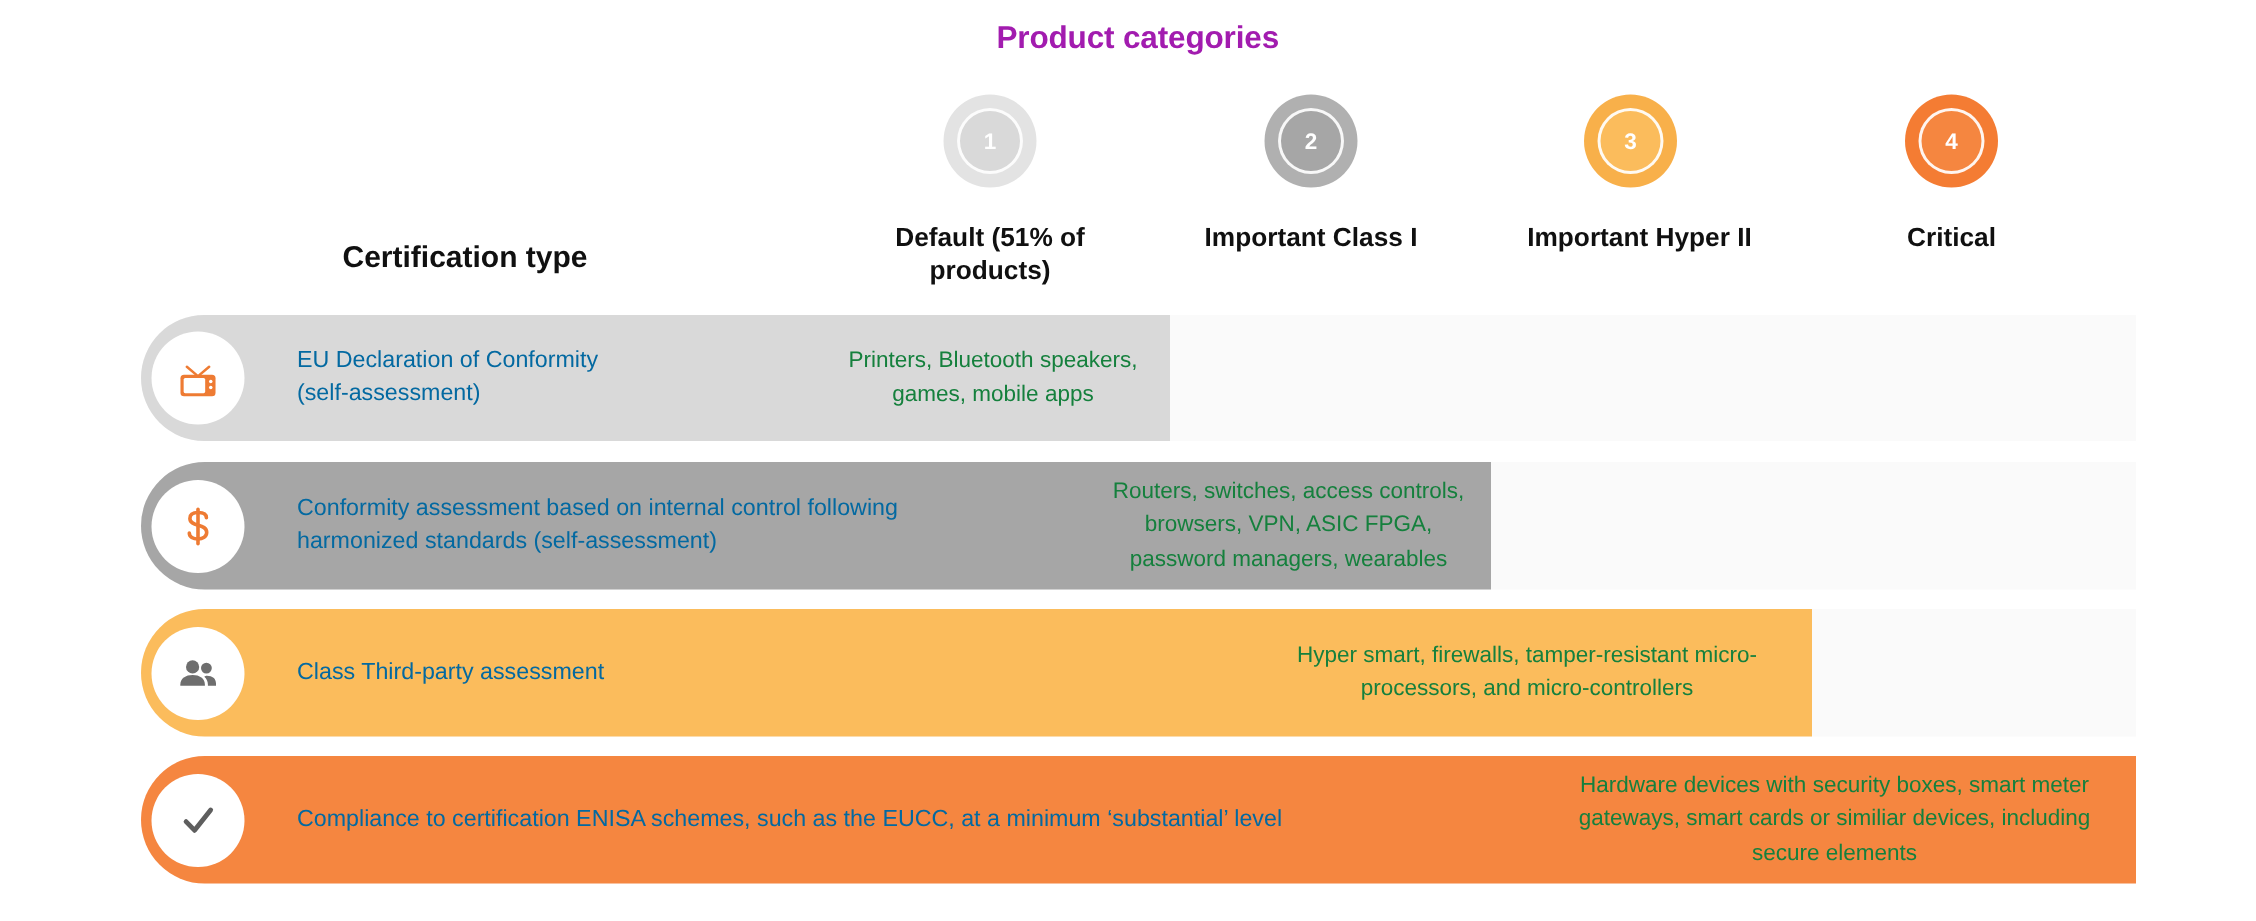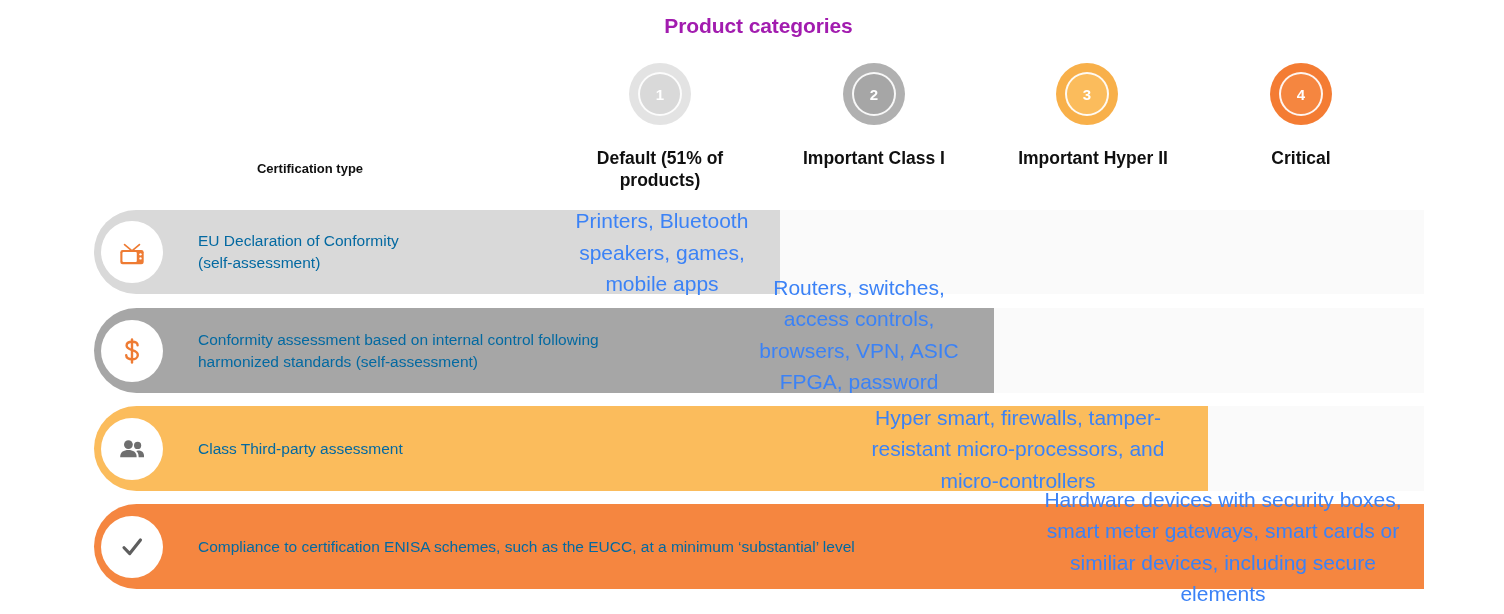--- a/index.html
+++ b/index.html
@@ -38,21 +38,21 @@
 
   
   .col-head {
     position: absolute;
     text-align: center;
     font-size: 17.5px; font-weight: bold; color: #101010;
     line-height: 1.25;
   }
   .cert-type-head {
     position: absolute;
-    font-size: 13px; font-weight: bold; color: #101010;
+    font-size: 20px; font-weight: bold; color: #101010;
     text-align: center;
   }
 
   
   .row { position: absolute; left: 94px; }
   .track {
     position: absolute; left: 0; top: 0;
     height: 100%;
     border-radius: 44px 0 0 44px;
     background: #fafafa;
@@ -75,21 +75,21 @@
     left: 104px;
     top: 50%; transform: translateY(-50%);
     font-size: 15.5px; color: #0369a1;
     line-height: 1.45;
     white-space: pre-line;
   }
   .cell-text {
     position: absolute;
     top: 50%; transform: translateY(-50%);
     text-align: center;
-    font-size: 21px; color: #3b82f6;
+    font-size: 15px; color: #15803d;
     line-height: 1.5;
   }
 
   
   .glyph { display: block; }
 </style>
 </head>
 <body>
 
 <div class="canvas">

